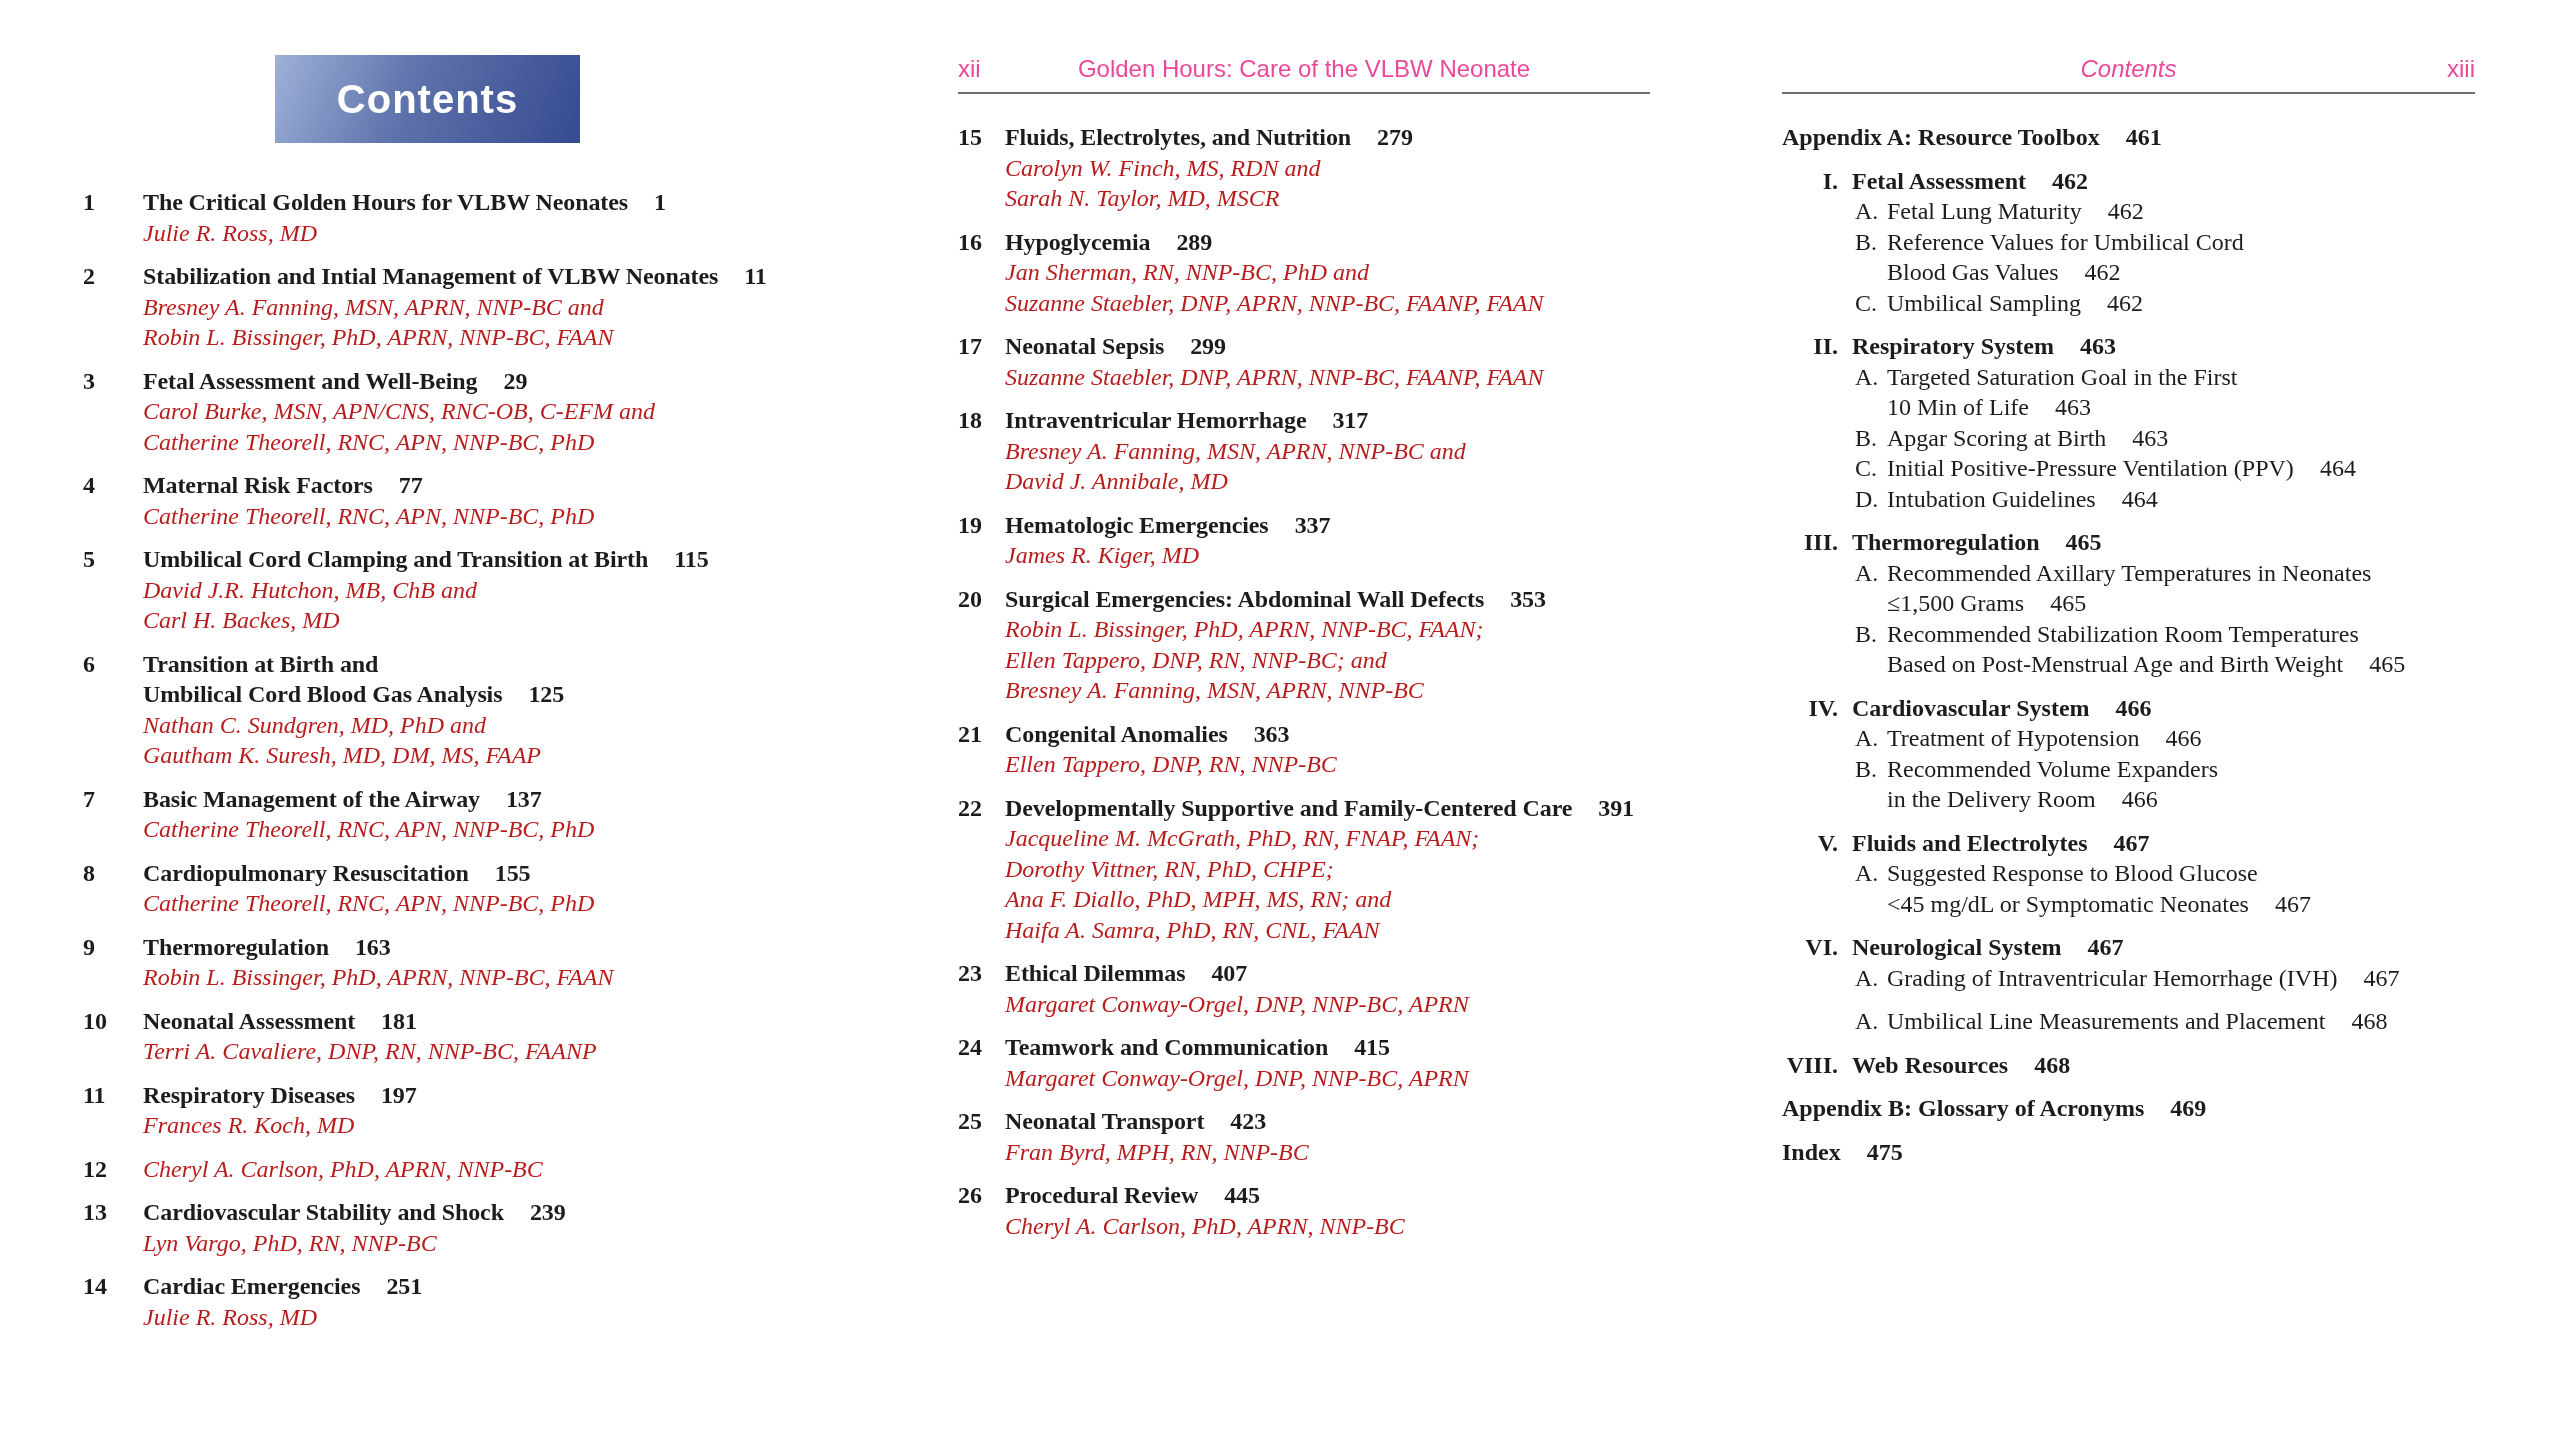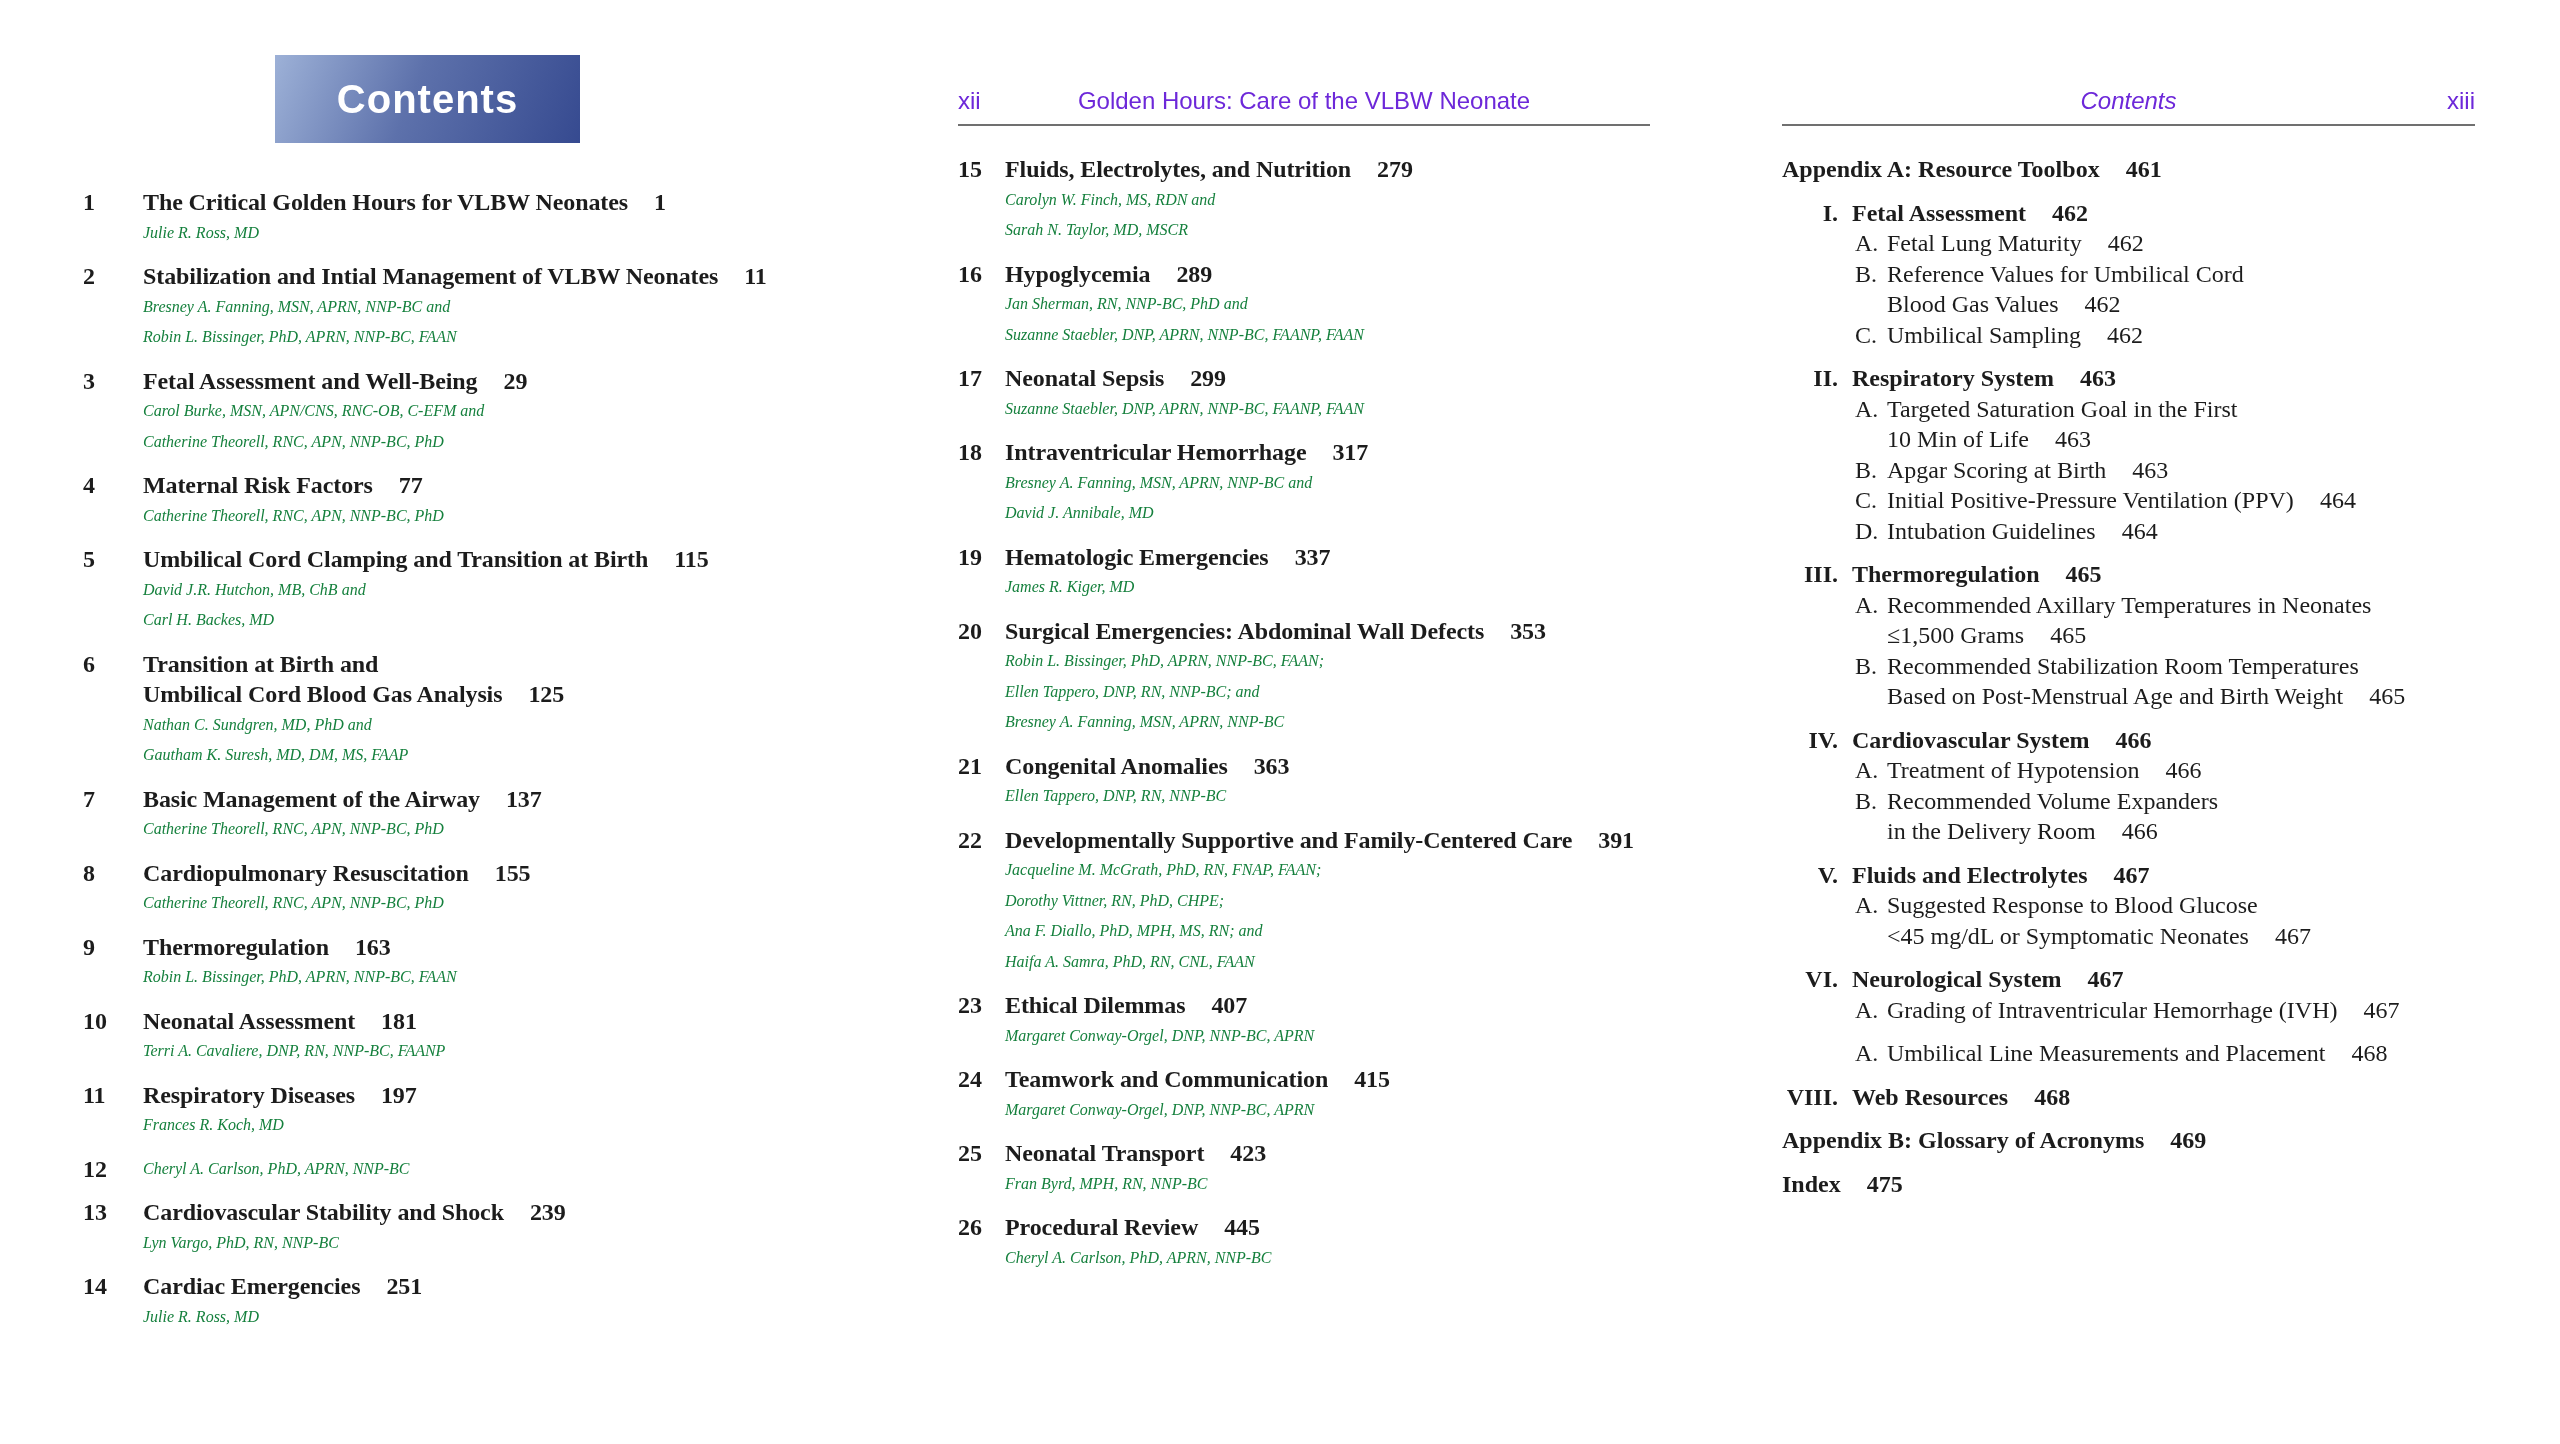--- a/index.html
+++ b/index.html
@@ -8,22 +8,22 @@
     font-family:"Liberation Serif", serif;color:#1c1c1c;
   }
   .col{position:absolute;top:55px;}
   #col-left{left:83px;width:730px;}
   #col-mid{left:958px;width:700px;}
   #col-right{left:1782px;width:700px;}
 
   
   .running-head{
     display:flex;align-items:baseline;
-    font-family:"Liberation Sans", sans-serif;font-size:24px;color:#6d28d9;
-    border-bottom:2px solid #707070;padding-bottom:9px;margin-top:32px;
+    font-family:"Liberation Sans", sans-serif;font-size:24px;color:#ec4899;
+    border-bottom:2px solid #707070;padding-bottom:9px;
   }
   #col-mid .running-head{width:692px;}
   #col-right .running-head{width:693px;}
   .rh-side{width:90px;flex:none;}
   .rh-right{text-align:right;}
   .rh-center{flex:1;text-align:center;}
   .rh-italic{font-style:italic;}
 
   
   .banner{
@@ -38,21 +38,21 @@
   
   .chapters{margin-top:44px;}
   #col-mid .chapters{margin-top:28px;}
   .chapter{display:grid;grid-template-columns:60px 1fr;margin-bottom:13px;}
   #col-mid .chapter{grid-template-columns:47px 1fr;}
   .ch-num,.ch-title{
     font-weight:bold;font-size:24px;line-height:30.5px;letter-spacing:-0.1px;
     white-space:nowrap;
   }
   .ch-author{
-    font-style:italic;font-size:16px;line-height:30.5px;color:#15803d;white-space:nowrap;
+    font-style:italic;font-size:24px;line-height:30.5px;color:#b91c1c;white-space:nowrap;
   }
   .pg{margin-left:26px;font-weight:bold;}
   .pg-reg{font-weight:normal;}
 
   
   .backmatter{margin-top:28px;}
   .bm-heading{
     font-weight:bold;font-size:24px;line-height:30.5px;margin-bottom:13px;white-space:nowrap;
   }
   .section{margin-bottom:13px;}

